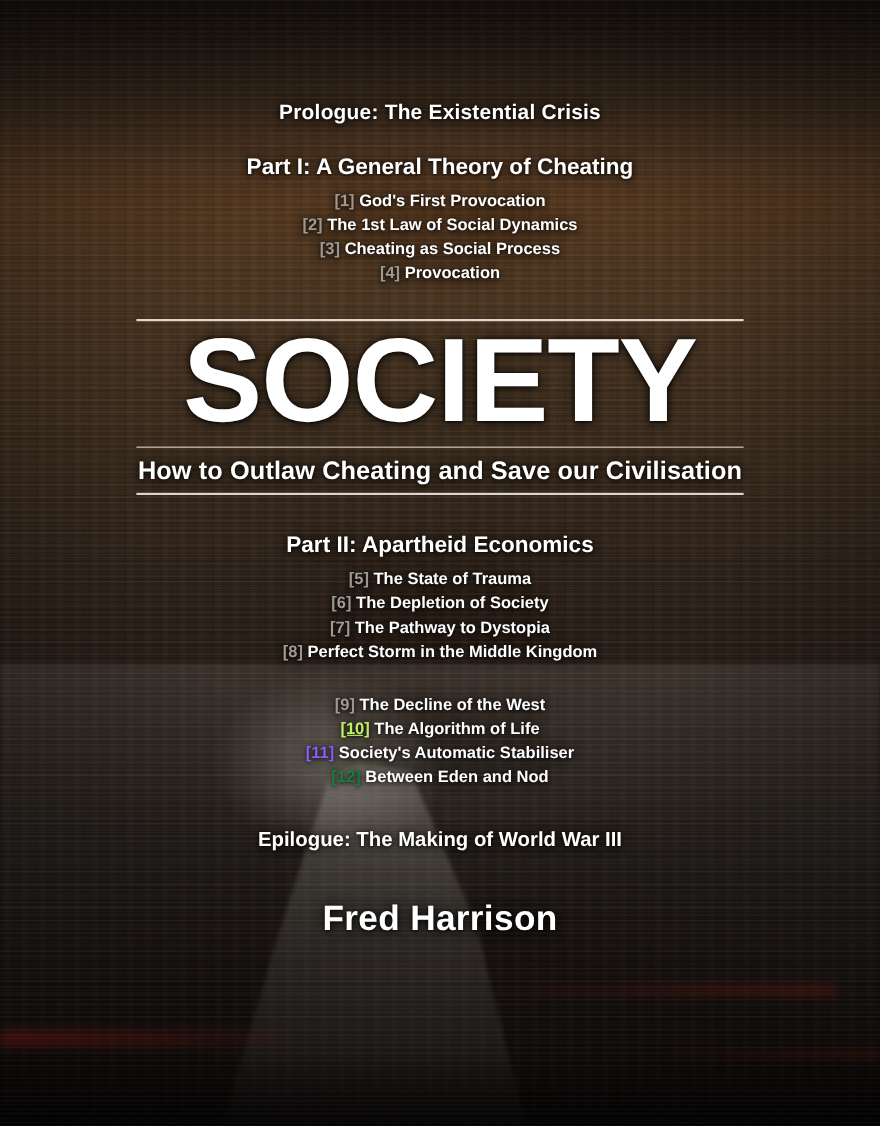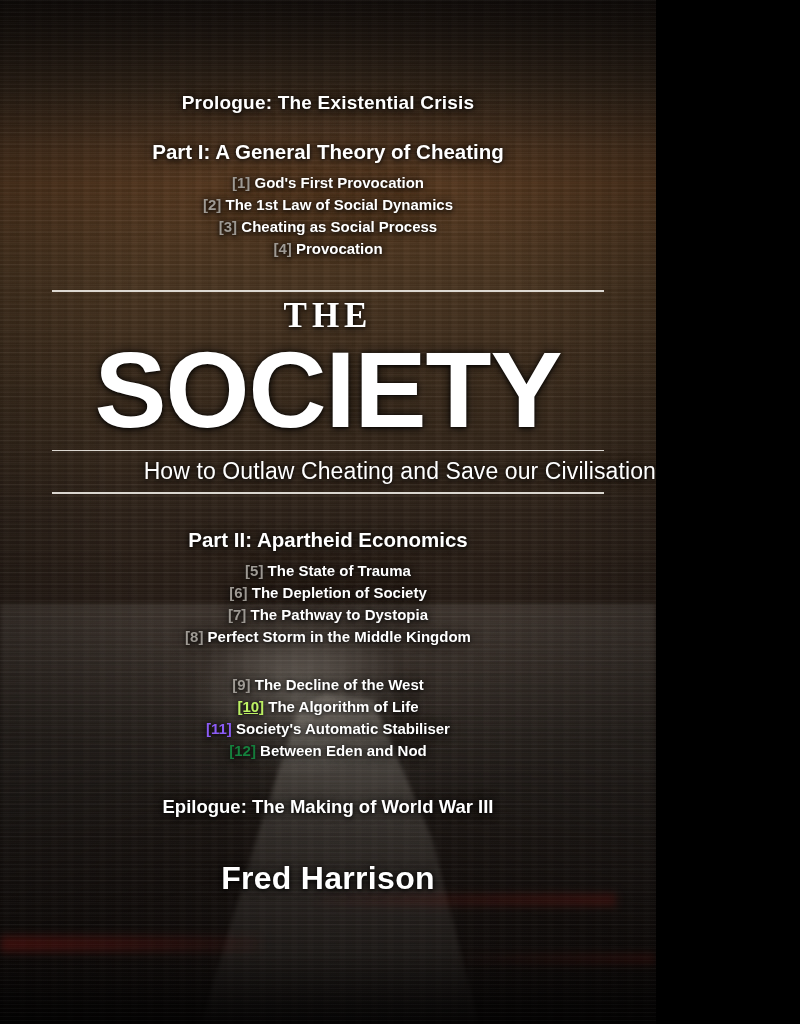--- a/index.html
+++ b/index.html
@@ -5,21 +5,21 @@
   html, body {
     margin: 0;
     padding: 0;
     background: #000;
   }
   body {
     font-family: "Liberation Sans", sans-serif;
   }
   .cover {
     position: relative;
-    width: 656px;
+    width: 800px;
     height: 1024px;
     overflow: hidden;
     background: #1b1310;
     color: #fff;
   }
   
   .bg-base {
     position: absolute;
     inset: 0;
     background:
@@ -200,24 +200,23 @@
   .society {
     font-family: "Liberation Sans", sans-serif;
     font-size: 108px;
     font-weight: bold;
     letter-spacing: -1px;
     line-height: 0.96;
     margin: 2px 0 8px 0;
   }
   .subtitle {
     font-size: 23px;
-    font-weight: normal;
+    font-weight: bold;
     margin: 7px 0 7px 0;
     letter-spacing: 0.1px;
-    text-align: right;
   }
 
   .lower { margin-top: 34px; }
   .epilogue {
     margin-top: 34px;
     font-size: 18.5px;
     font-weight: bold;
   }
   .author {
     margin-top: 42px;
@@ -261,21 +260,20 @@
         <span>Cheating as Social Process</span>
       </div>
       <div class="chapter shadowed">
         <span class="num" style="color: rgb(158, 154, 148);">[4]</span>
         <span>Provocation</span>
       </div>
     </div>
 
     <div class="title-block">
       <div class="rule" style="background: rgb(233, 230, 224);"></div>
-      <div class="the shadowed">THE</div>
       <div class="society shadowed">SOCIETY</div>
       <div class="rule thin" style="background: rgb(233, 230, 224);"></div>
       <div class="subtitle shadowed">How to Outlaw Cheating and Save our Civilisation</div>
       <div class="rule thin" style="background: rgb(233, 230, 224);"></div>
     </div>
 
     <div class="part-block lower">
       <div class="part-heading shadowed">Part II: Apartheid Economics</div>
       <div class="chapter shadowed">
         <span class="num" style="color: rgb(158, 154, 148);">[5]</span>

